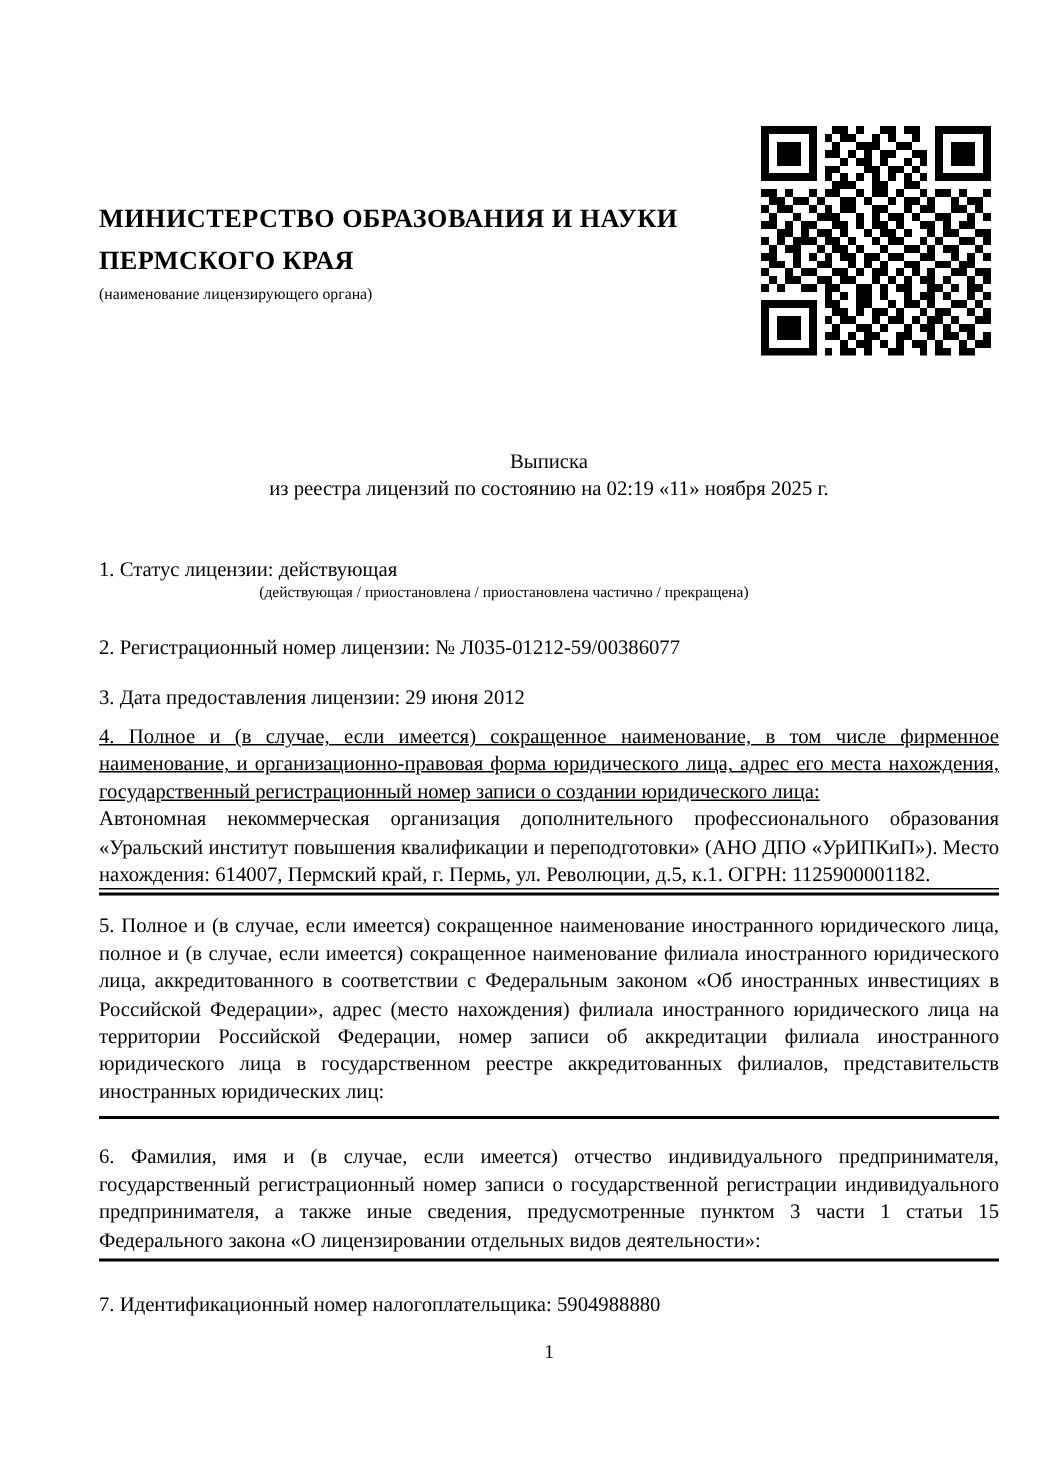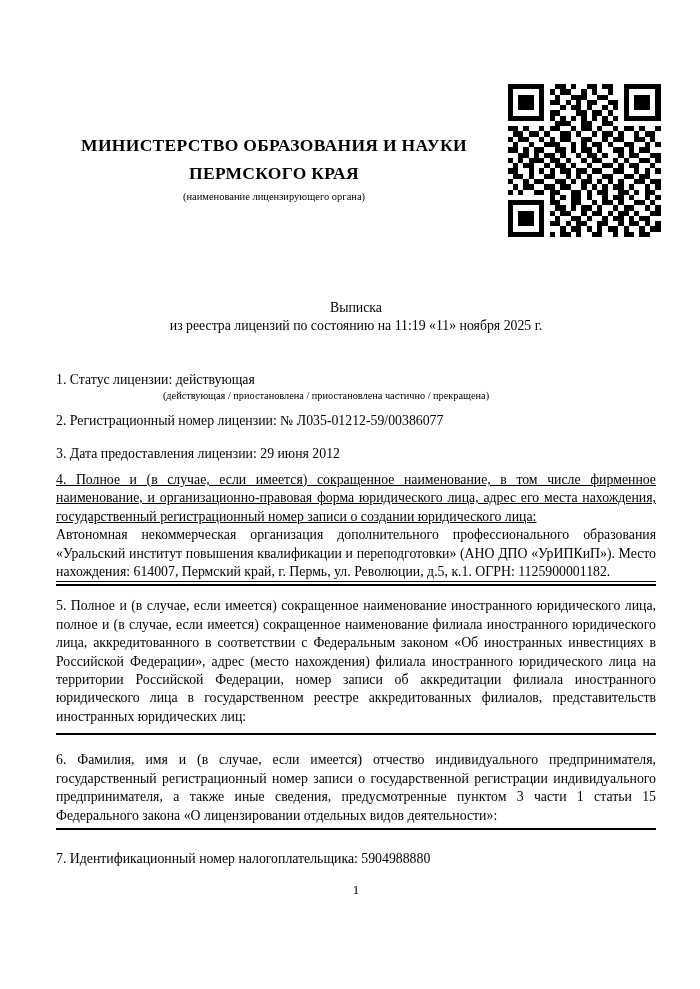--- a/index.html
+++ b/index.html
@@ -1,35 +1,35 @@
 <!DOCTYPE html>
 <html><head>
 <meta charset="utf-8">
 <style>
   html, body { margin:0; padding:0; background:#ffffff; }
   .page {
     position:relative; width:700px; height:989px; background:#ffffff;
     overflow:hidden; font-family:"Liberation Serif", serif; color:#000000;
   }
-  .header-block { position:absolute; left:66px; top:131px; width:416px; text-align:center; }
+  .header-block { position:absolute; left:66px; top:131px; width:416px; text-align:left; }
   .ministry-name { font-weight:700; font-size:17.5px; line-height:28px; letter-spacing:0.3px; }
   .header-caption { font-size:10.5px; margin-top:4px; }
   .qr-box { position:absolute; left:506px; top:84px; width:156px; height:153px; }
   .qr-box svg { width:100%; height:100%; display:block; }
-  .body-col { position:absolute; left:56px; top:0; width:600px; font-size:13.8px; }
+  .body-col { position:absolute; left:66px; top:0; width:600px; font-size:13.8px; }
   .doc-title { text-align:center; line-height:17.5px; margin-top:299px; }
   .line-item { line-height:17px; }
   .para { text-align:justify; text-align-last:left; line-height:18.4px; }
   .caption-wrap { width:540px; text-align:center; font-size:10.3px; line-height:13px; }
   .caption-wrap.narrow { width:515px; }
   .rule { height:0; border:0; border-top:2px solid #000; margin:0; }
   .rule-double { height:2px; border-top:1px solid #000; border-bottom:2px solid #000; margin:0; }
   .item1 { margin-top:37px; }
   .cap1 { margin-top:1px; }
-  .item2 { margin-top:10px; }
+  .item2 { margin-top:21px; }
   .item3 { margin-top:16px; }
   .p4a { margin-top:9px;text-decoration:underline; }
   .rule4 { margin-top:0px; }
   .cap4 { margin-top:2px; }
   .p5 { margin-top:11px; }
   .rule5 { margin-top:7px; }
   .cap5 { margin-top:4px; }
   .p6 { margin-top:16px; }
   .rule6 { margin-top:3px; }
   .cap6 { margin-top:6px; }
@@ -489,21 +489,21 @@
         <rect x="23" y="28" width="1" height="1"></rect>
         <rect x="25" y="28" width="1" height="1"></rect>
         <rect x="26" y="28" width="1" height="1"></rect>
       </svg>
     </div>
 
   <div class="body-col">
 
     <div class="doc-title">
       <div>Выписка</div>
-      <div>из реестра лицензий по состоянию на 11:19 «11» ноября 2025 г.</div>
+      <div>из реестра лицензий по состоянию на 02:19 «11» ноября 2025 г.</div>
     </div>
 
     <div class="line-item item1">1. Статус лицензии: действующая</div>
     <div class="caption-wrap cap1">(действующая / приостановлена / приостановлена частично / прекращена)</div>
 
     <div class="line-item item2">2. Регистрационный номер лицензии: № Л035-01212-59/00386077</div>
 
     <div class="line-item item3">3. Дата предоставления лицензии: 29 июня 2012</div>
 
     <div class="para p4a">4. Полное и (в случае, если имеется) сокращенное наименование, в том числе фирменное наименование, и организационно-правовая форма юридического лица, адрес его места нахождения, государственный регистрационный номер записи о создании юридического лица:</div>

